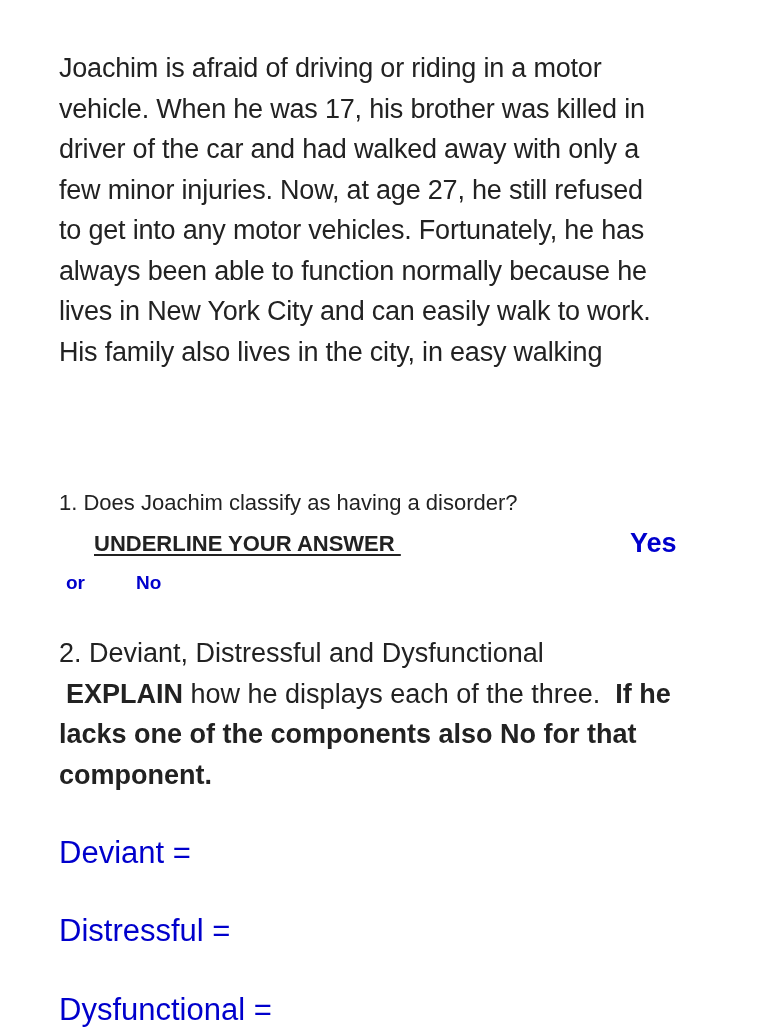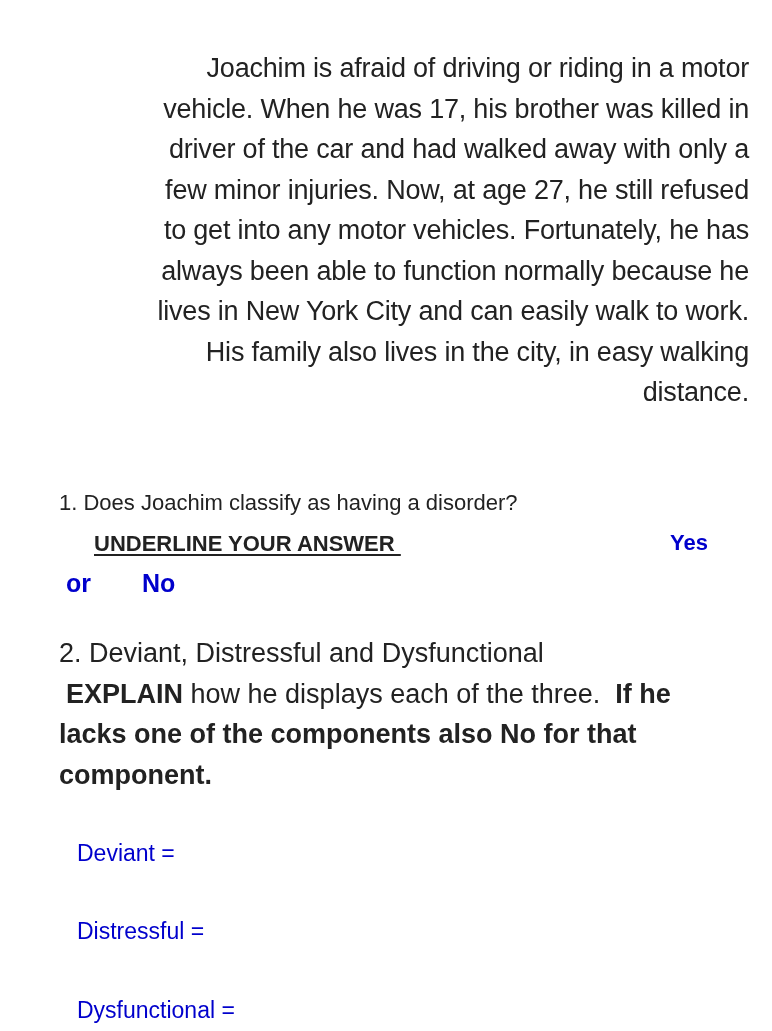--- a/index.html
+++ b/index.html
@@ -19,51 +19,49 @@
       position: absolute;
       left: 59px;
       top: 48px;
       width: 690px;
     }
     .para {
       font-size: 27px;
       line-height: 40.5px;
       margin: 0;
       letter-spacing: -0.2px;
-      text-align: right;
     }
     .para-line { display: block; white-space: nowrap; }
     .q1 { position: absolute; left: 59px; top: 483px; width: 690px; }
     .q1 .line { font-size: 22px; line-height: 40.5px; white-space: nowrap; }
     .bold { font-weight: bold; }
     .underline { text-decoration: underline; text-decoration-thickness: 2px; text-underline-offset: 3px; margin-left: 28px; }
-    .answer-yes { position: absolute; left: 630px; top: 523px; font-size: 22px; font-weight: bold; color: #0000cc; line-height: 40.5px; margin-left: 40px; }
-    .answer-row { position: absolute; left: 66px; top: 563px; font-size: 25px; font-weight: bold; color: #0000cc; line-height: 40.5px; white-space: nowrap; }
+    .answer-yes { position: absolute; left: 630px; top: 523px; font-size: 27px; font-weight: bold; color: #0000cc; line-height: 40.5px; }
+    .answer-row { position: absolute; left: 66px; top: 563px; font-size: 19px; font-weight: bold; color: #0000cc; line-height: 40.5px; white-space: nowrap; }
     .answer-row .no { margin-left: 51px; }
     .q2 { position: absolute; left: 59px; top: 633px; width: 700px; }
     .q2 .line { font-size: 27px; line-height: 40.5px; white-space: nowrap; display: block; }
-    .field { position: absolute; left: 77px; font-size: 23px; color: #0000cc; line-height: 30px; white-space: nowrap; }
+    .field { position: absolute; left: 59px; font-size: 31px; color: #0000cc; line-height: 30px; white-space: nowrap; }
     .f1 { top: 838px; }
     .f2 { top: 916px; }
     .f3 { top: 995px; }
   </style>
 </head>
 <body>
 
 <div class="page">
   <p class="para">
     <span class="para-line">Joachim is afraid of driving or riding in a motor</span>
     <span class="para-line">vehicle. When he was 17, his brother was killed in</span>
     <span class="para-line">driver of the car and had walked away with only a</span>
     <span class="para-line">few minor injuries.  Now, at age 27, he still refused</span>
     <span class="para-line">to get into any motor vehicles.  Fortunately, he has</span>
     <span class="para-line">always been able to function normally because he</span>
     <span class="para-line">lives in New York City and can easily walk to work.</span>
     <span class="para-line">His family also lives in the city, in easy walking</span>
-    <span class="para-line">distance.</span>
   </p>
 </div>
 
 <div class="q1">
   <div class="line">1. Does Joachim classify as having a disorder?</div>
   <div class="line" style="padding-left:7px;">
     <span class="bold underline" style="white-space:pre;">UNDERLINE YOUR ANSWER </span>
   </div>
 </div>
 

